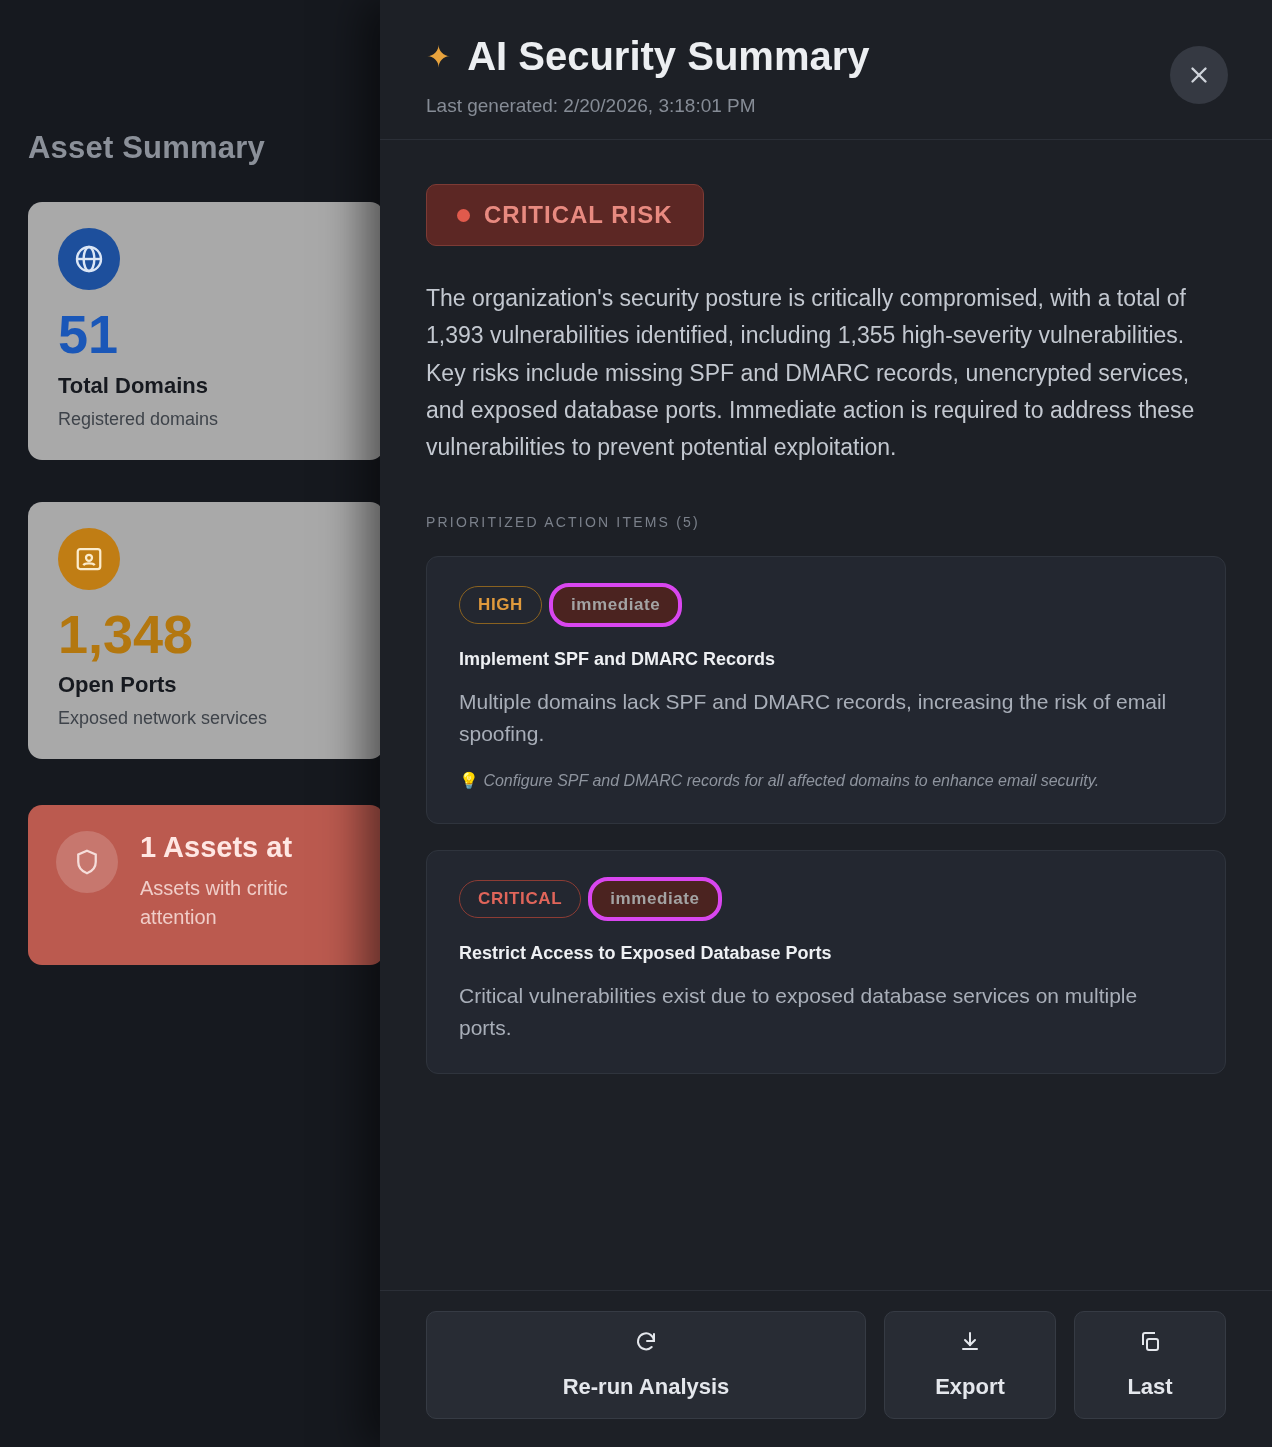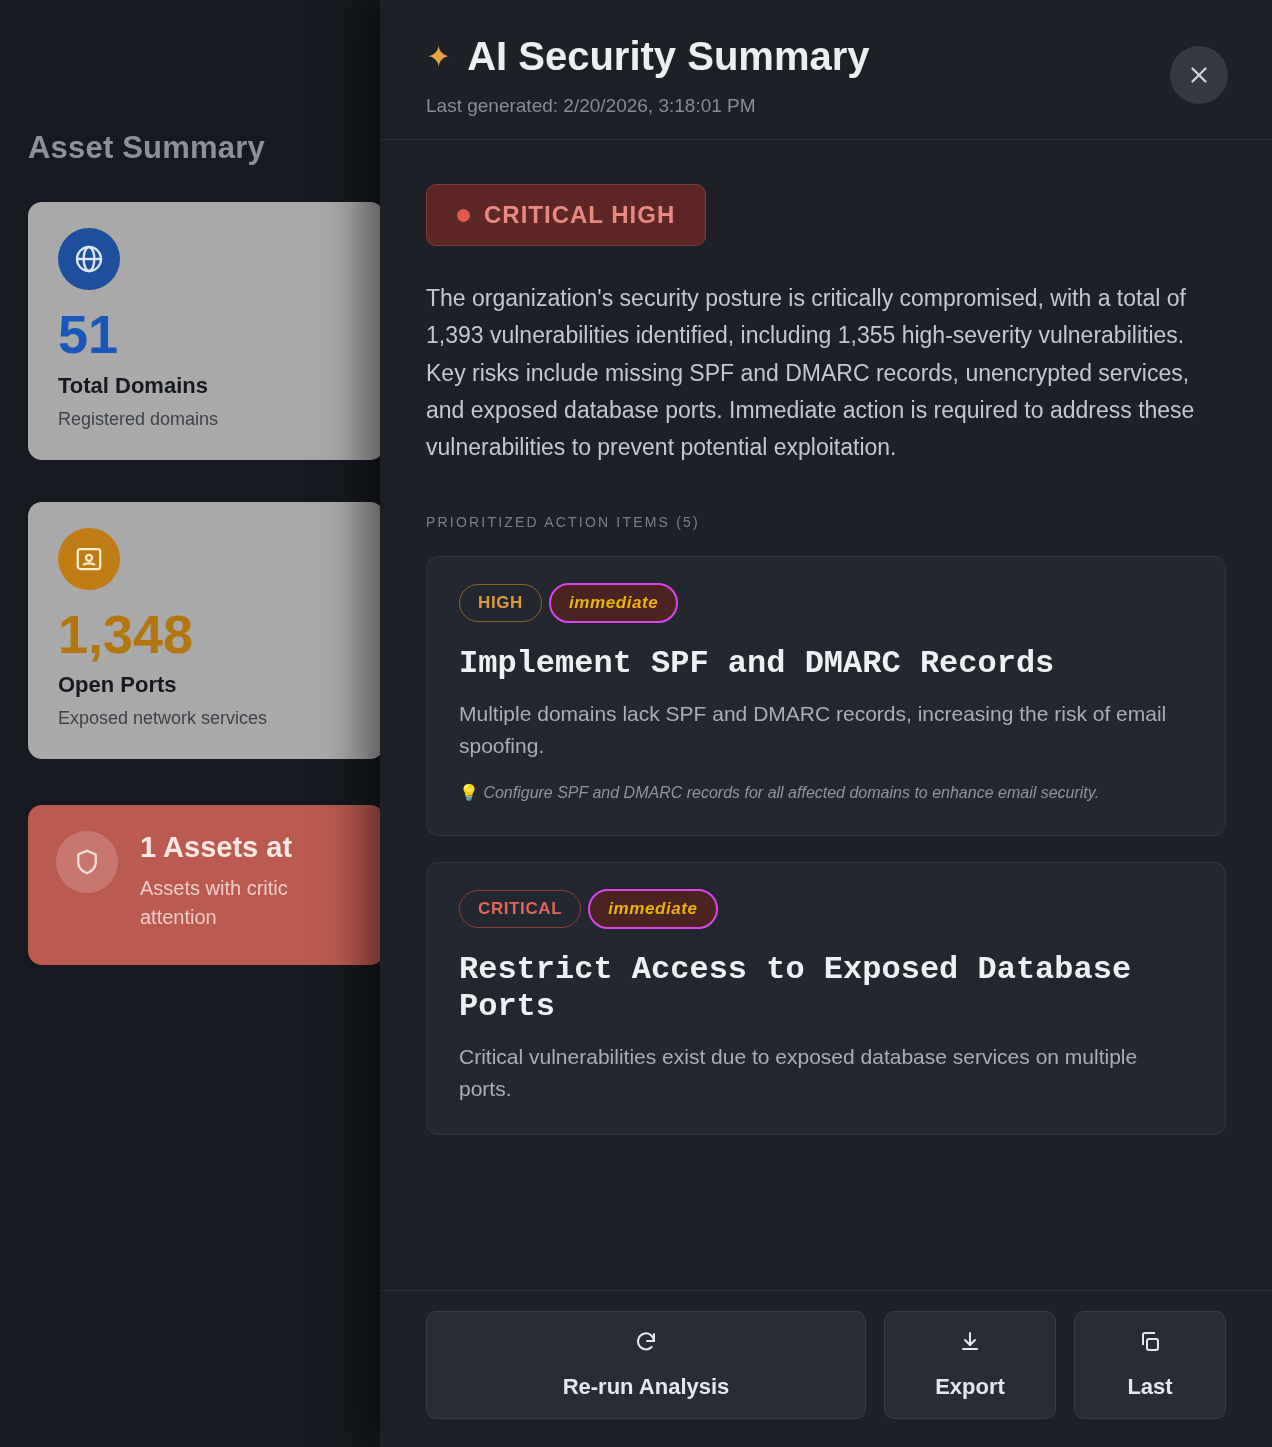--- a/index.html
+++ b/index.html
@@ -199,31 +199,29 @@
     color: #e09a3c;
     border: 1px solid #8a6220;
     background: transparent;
   }
   .tag.critical {
     color: #e0655a;
     border: 1px solid #8c3c34;
     background: transparent;
   }
   .tag.immediate {
-    color: #eab308;
+    color: #a3a3a3;
     background: #4b2320;
-    border: 2px solid #d946ef;
-    font-style: italic;
+    border: 4px solid #d946ef;
   }
   .action-title {
     margin-top: 22px;
-    font-size: 32px;
+    font-size: 18px;
     font-weight: bold;
     color: #eef0f3;
-    font-family: Liberation Mono, monospace;
   }
   .action-desc {
     margin-top: 16px;
     font-size: 21px;
     line-height: 1.5;
     color: #a8aeb8;
   }
   .action-tip {
     margin-top: 20px;
     font-size: 16px;
@@ -328,21 +326,21 @@
           <line x1="6" y1="6" x2="18" y2="18"></line>
           <line x1="18" y1="6" x2="6" y2="18"></line>
         </svg>
       </button>
     </div>
 
     <div class="panel-body">
 
       <div class="risk-badge">
         <span class="risk-dot"></span>
-        <span>CRITICAL HIGH</span>
+        <span>CRITICAL RISK</span>
       </div>
 
       <p class="summary-text">The organization's security posture is critically compromised, with a total of 1,393 vulnerabilities identified, including 1,355 high-severity vulnerabilities. Key risks include missing SPF and DMARC records, unencrypted services, and exposed database ports. Immediate action is required to address these vulnerabilities to prevent potential exploitation.</p>
 
       <div class="section-label">PRIORITIZED ACTION ITEMS (5)</div>
 
       <div class="action-card">
         <div class="tag-row">
           <span class="tag high">HIGH</span>
           <span class="tag immediate">immediate</span>

